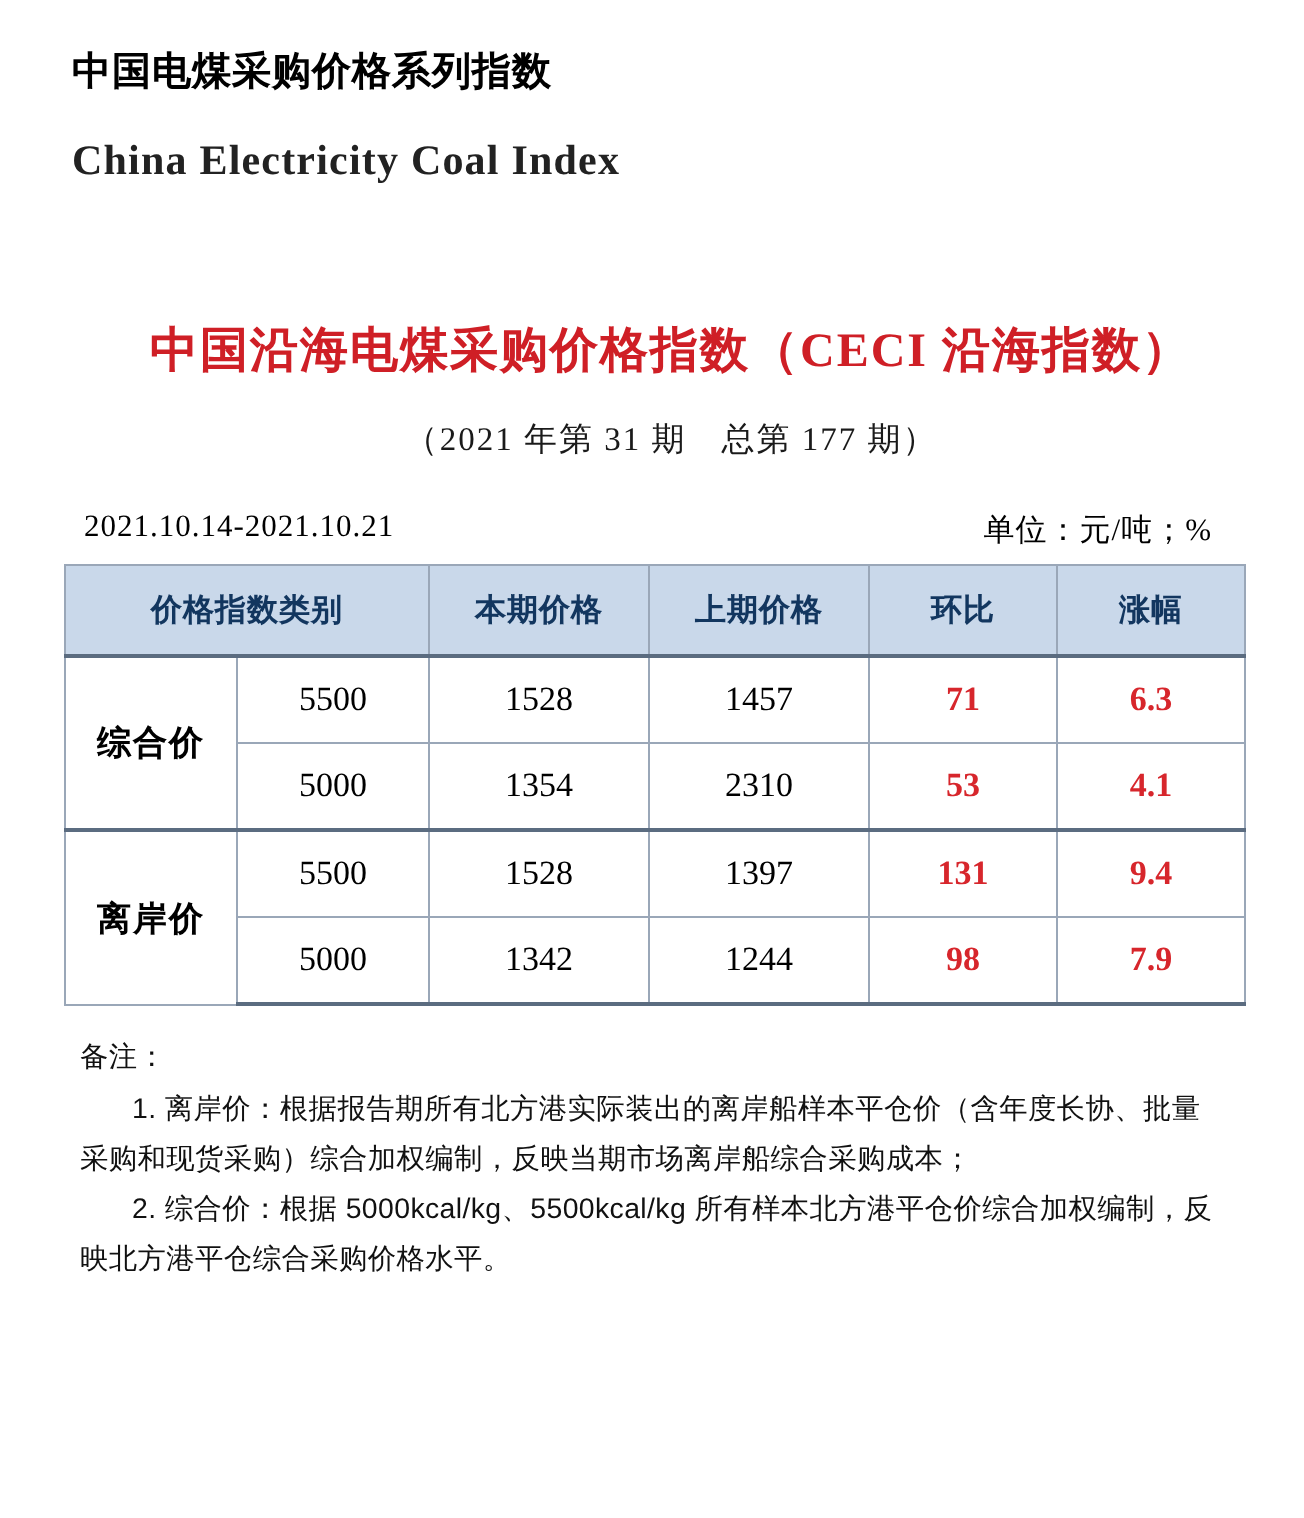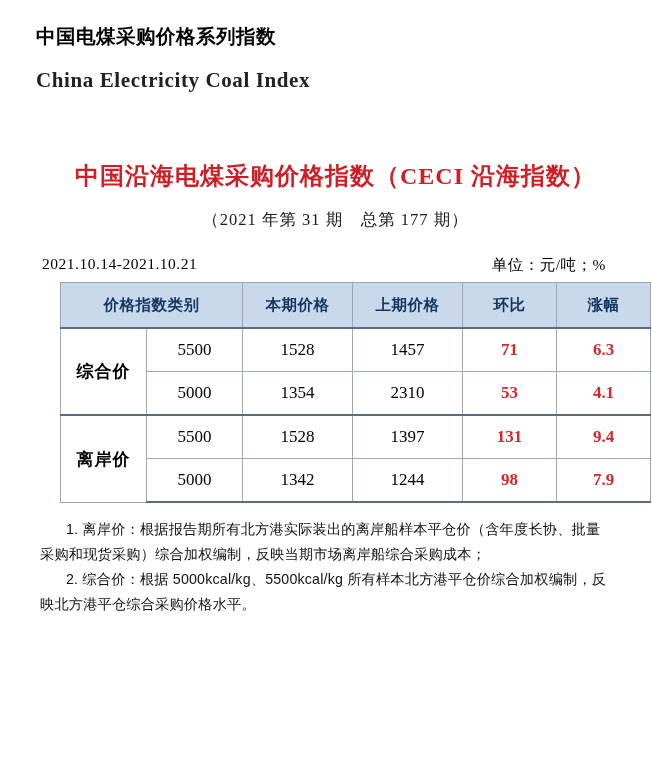--- a/index.html
+++ b/index.html
@@ -72,21 +72,21 @@
     align-items: flex-start;
     margin: 24px 42px 6px 42px;
     font-size: 15.5px;
     letter-spacing: 0.5px;
   }
   .meta-left { font-family: "Liberation Serif", "DejaVu Serif", serif; }
   .meta-right { font-family: "Liberation Serif", "DejaVu Serif", serif; padding-right: 4px;}
 
   
   .table-wrap {
-    margin: 0 60px;
+    margin: 0 32px;
   }
   table.cec {
     width: 100%;
     border-collapse: collapse;
     table-layout: fixed;
   }
   table.cec th, table.cec td {
     border: 1px solid #9aa7b8;
     text-align: center;
     vertical-align: middle;
@@ -207,17 +207,18 @@
           <td class="num">1342</td>
           <td class="num">1244</td>
           <td class="red">98</td>
           <td class="red">7.9</td>
         </tr>
       </tbody>
     </table>
   </div>
 
   <div class="notes">
+    <p class="note-title">备注：</p>
     <p class="indent">1. 离岸价：根据报告期所有北方港实际装出的离岸船样本平仓价（含年度长协、批量采购和现货采购）综合加权编制，反映当期市场离岸船综合采购成本；</p>
     <p class="indent">2. 综合价：根据 5000kcal/kg、5500kcal/kg 所有样本北方港平仓价综合加权编制，反映北方港平仓综合采购价格水平。</p>
   </div>
 
 </div>
 
 </body></html>

